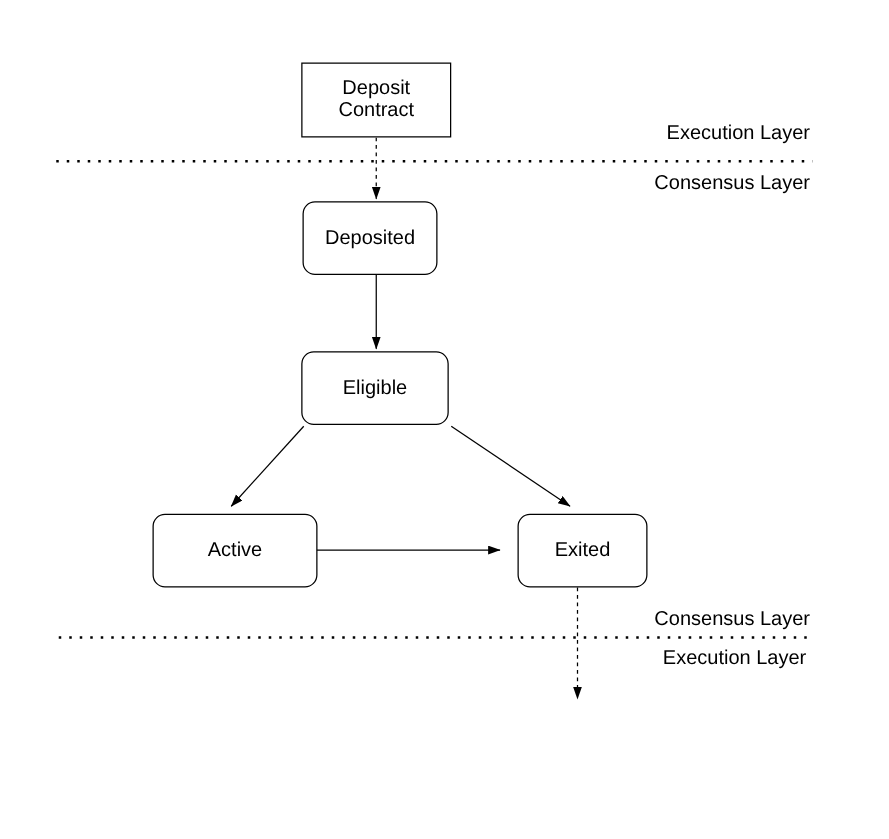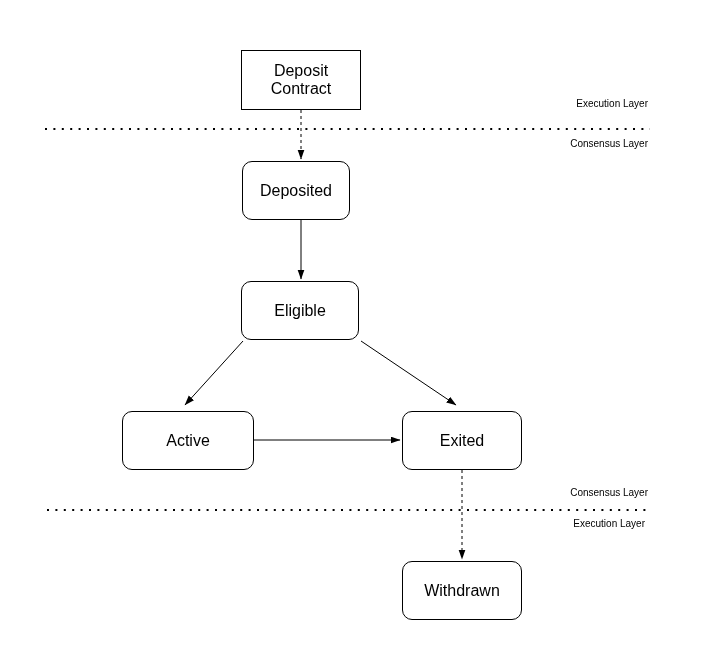--- a/index.html
+++ b/index.html
@@ -32,21 +32,21 @@
     justify-content: center;
     font-size: 16px;
     color: #000000;
     text-align: center;
   }
   .node.rounded {
     border-radius: 10px;
   }
   .layer-label {
     position: absolute;
-    font-size: 10px;
+    font-size: 16px;
     color: #000000;
     white-space: nowrap;
     text-align: left;
     margin-left: 44px;
   }
 </style>
 </head>
 <body>
 
 <div class="canvas">
@@ -84,27 +84,24 @@
   </div>
 
   <div class="node rounded" style="left:241px; top:281px; width:118px; height:59px;">
     <span>Eligible</span>
   </div>
 
   <div class="node rounded" style="left:122px; top:411px; width:132px; height:59px;">
     <span>Active</span>
   </div>
 
-  <div class="node rounded" style="left:402px; top:411px; width:120px; height:59px;">
+  <div class="node rounded" style="left:414px; top:411px; width:104px; height:59px;">
     <span>Exited</span>
   </div>
 
-  <div class="node rounded" style="left:402px; top:561px; width:120px; height:59px;">
-    <span>Withdrawn</span>
-  </div>
 
   <div class="layer-label" style="right:63px; top:98px;">Execution Layer</div>
 
   <div class="layer-label" style="right:63px; top:138px;">Consensus Layer</div>
 
   <div class="layer-label" style="right:63px; top:487px;">Consensus Layer</div>
 
   <div class="layer-label" style="right:66px; top:518px;">Execution Layer</div>
 
 </div>

